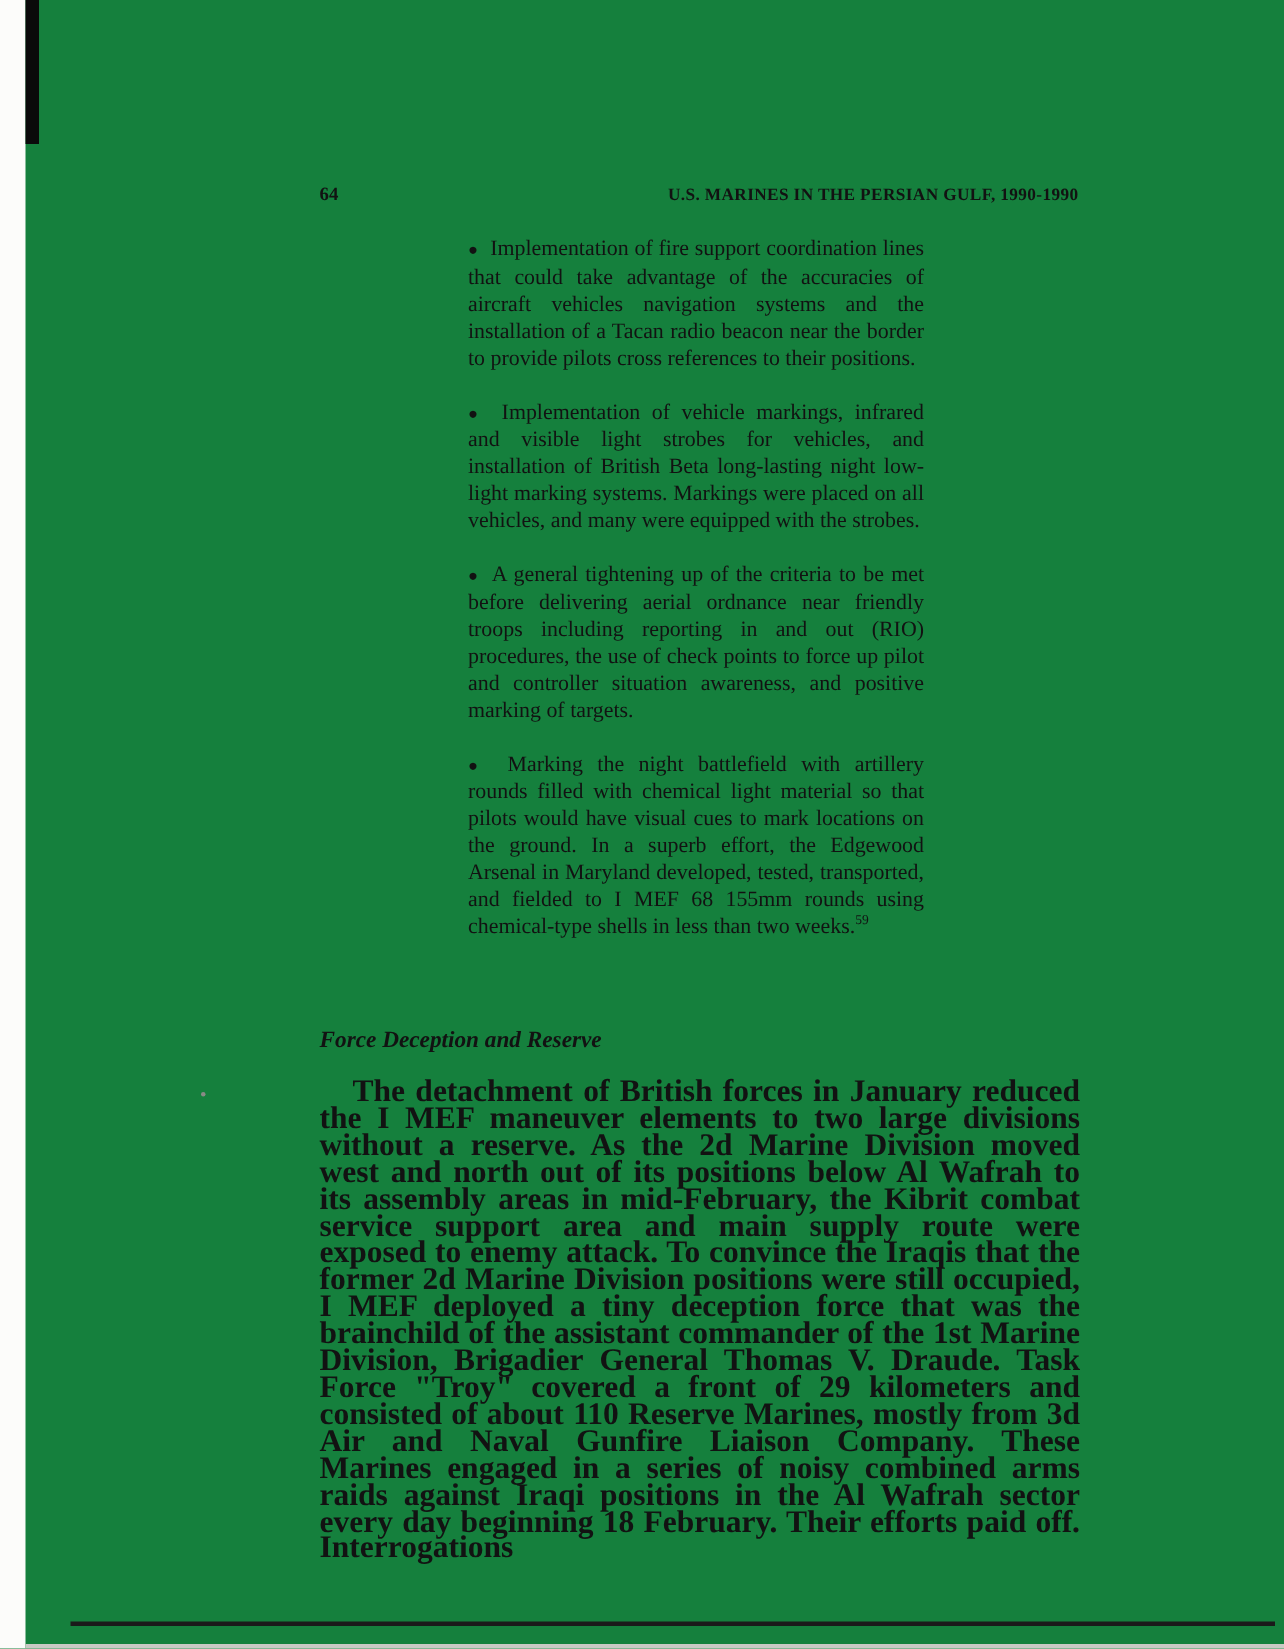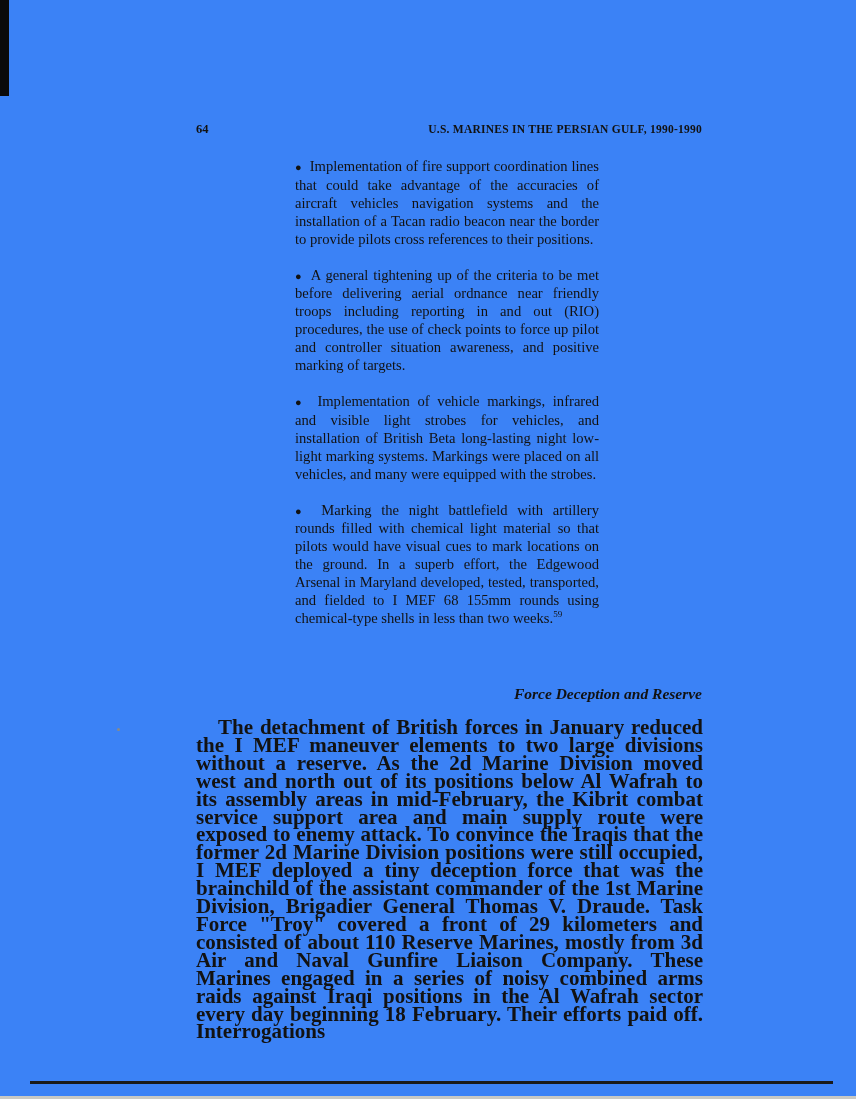--- a/index.html
+++ b/index.html
@@ -11,21 +11,22 @@
     height: 1099px;
     position: relative;
     background: #fcfcfa;
     font-family: "Liberation Serif", serif;
     color: #121212;
     overflow: hidden;
   }
   .page {
     position: absolute;
     inset: 0;
-    background: #3b82f6;
+    background: #15803d;
+    margin-left: 17px;
   }
   
   .header {
     position: absolute;
     top: 122px;
     left: 196px;
     width: 506px;
     display: flex;
     justify-content: space-between;
     align-items: baseline;
@@ -61,21 +62,21 @@
     font-size: 9px;
     vertical-align: super;
     line-height: 0;
   }
   
   .section-heading {
     position: absolute;
     top: 685px;
     left: 196px;
     width: 506px;
-    text-align: right;
+    text-align: left;
     font-style: italic;
     font-weight: bold;
     font-size: 15.5px;
   }
   
   .body-para {
     position: absolute;
     top: 719px;
     left: 196px;
     width: 507px;
@@ -134,26 +135,26 @@
 
   <div class="bullets">
 
     <div class="bullet-item">
       <span class="bullet-glyph">●</span>
       <span>Implementation of fire support coordination lines that could take advantage of the accuracies of aircraft vehicles navigation systems and the installation of a Tacan radio beacon near the border to provide pilots cross references to their positions.</span>
     </div>
 
     <div class="bullet-item">
       <span class="bullet-glyph">●</span>
-      <span>A general tightening up of the criteria to be met before delivering aerial ordnance near friendly troops including reporting in and out (RIO) procedures, the use of check points to force up pilot and controller situation awareness, and positive marking of targets.</span>
+      <span>Implementation of vehicle markings, infrared and visible light strobes for vehicles, and installation of British Beta long-lasting night low-light marking systems. Markings were placed on all vehicles, and many were equipped with the strobes.</span>
     </div>
 
     <div class="bullet-item">
       <span class="bullet-glyph">●</span>
-      <span>Implementation of vehicle markings, infrared and visible light strobes for vehicles, and installation of British Beta long-lasting night low-light marking systems. Markings were placed on all vehicles, and many were equipped with the strobes.</span>
+      <span>A general tightening up of the criteria to be met before delivering aerial ordnance near friendly troops including reporting in and out (RIO) procedures, the use of check points to force up pilot and controller situation awareness, and positive marking of targets.</span>
     </div>
 
     <div class="bullet-item">
       <span class="bullet-glyph">●</span>
       <span>Marking the night battlefield with artillery rounds filled with chemical light material so that pilots would have visual cues to mark locations on the ground. In a superb effort, the Edgewood Arsenal in Maryland developed, tested, transported, and fielded to I MEF 68 155mm rounds using chemical-type shells in less than two weeks.</span><sup class="fn">59</sup>
     </div>
 
   </div>
 
   <div class="section-heading">Force Deception and Reserve</div>

